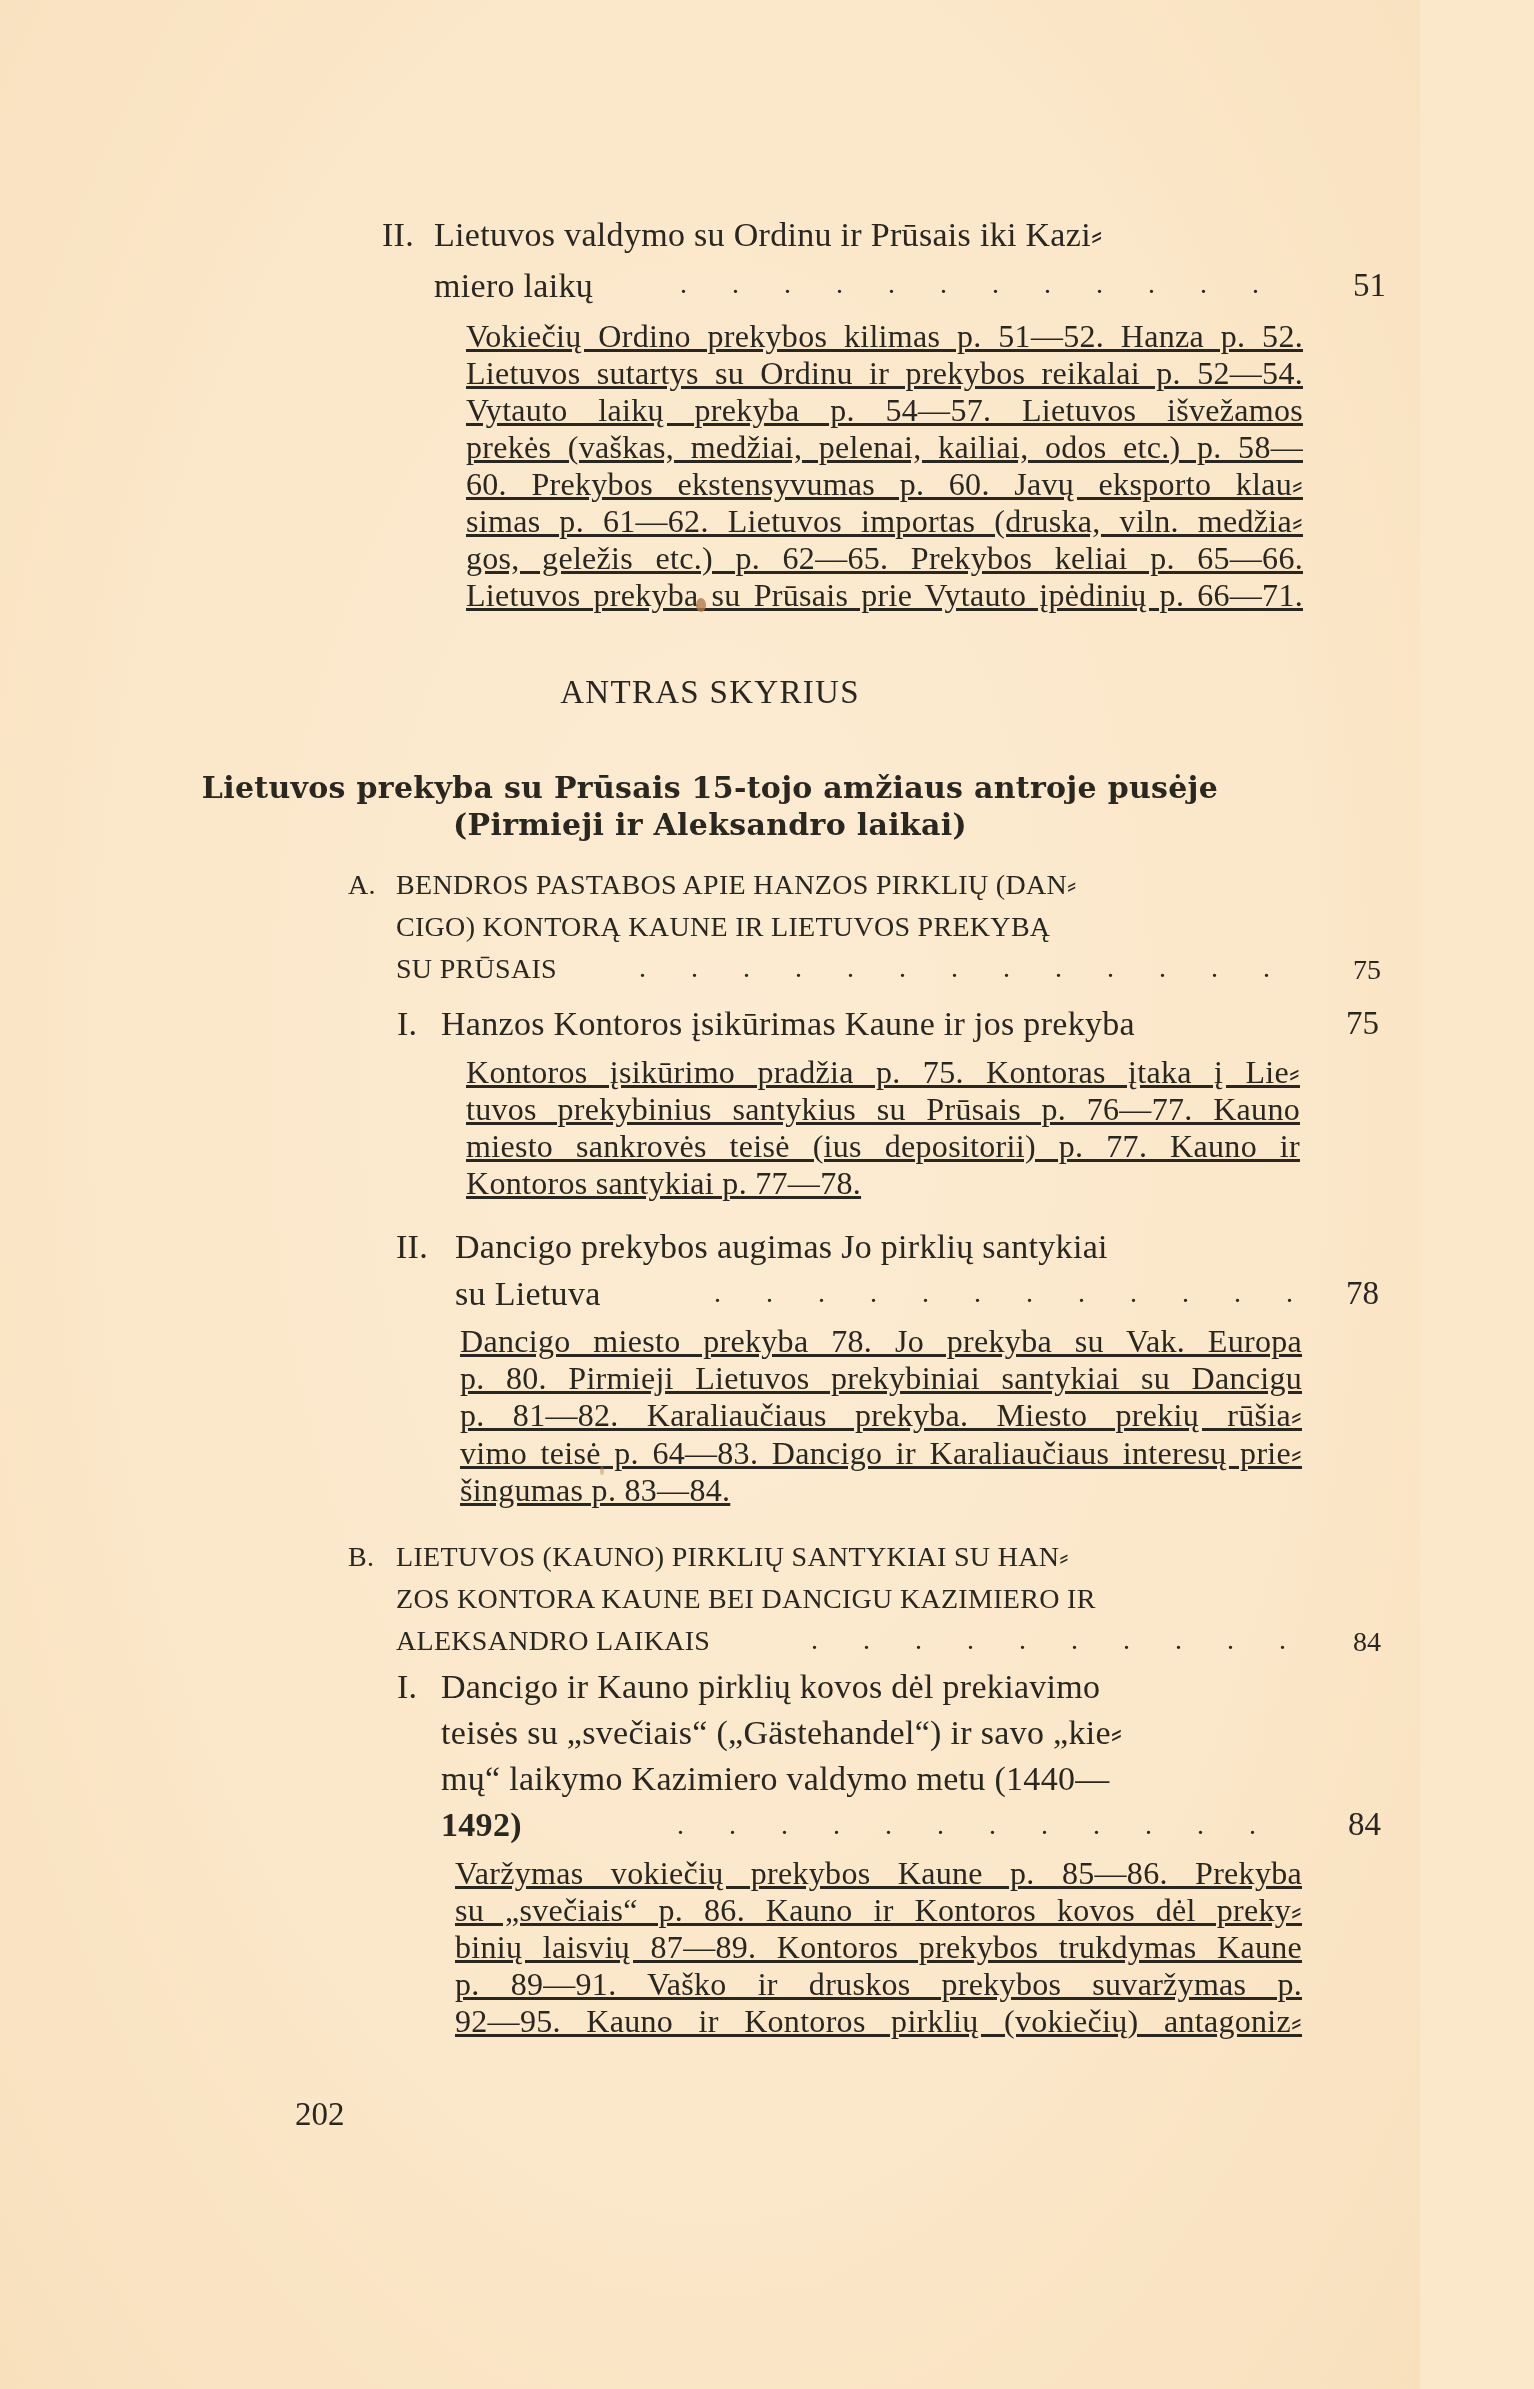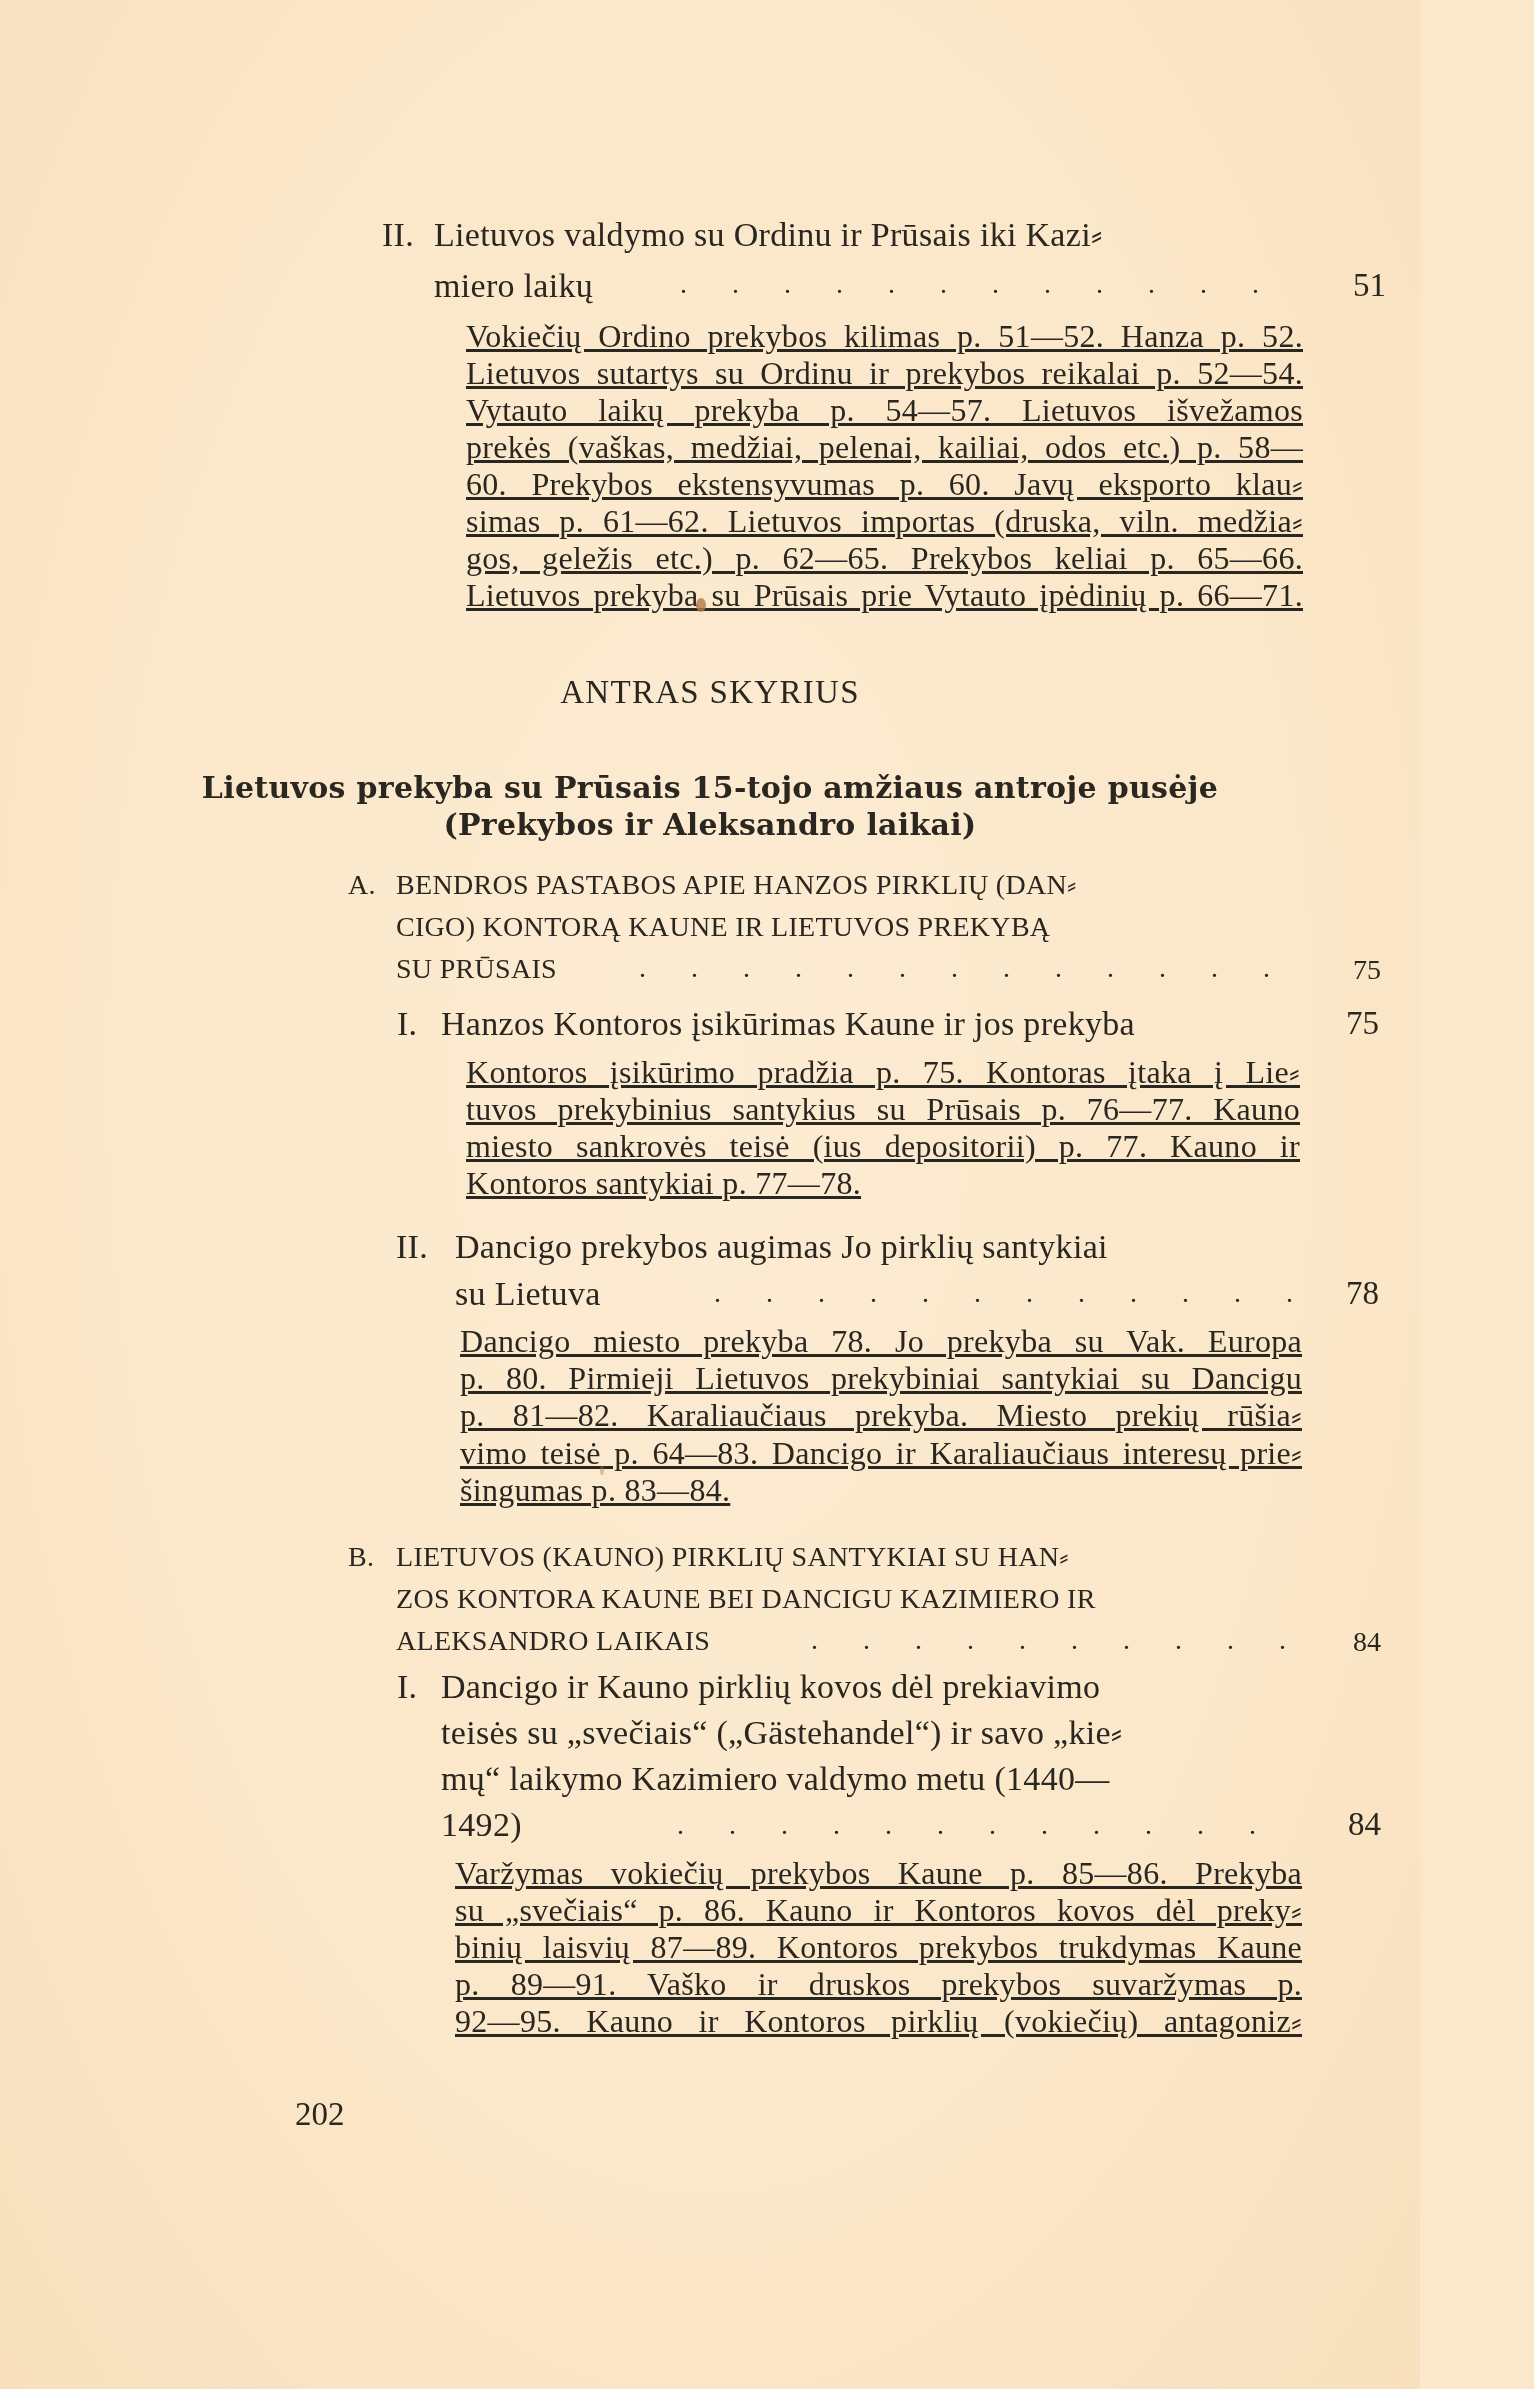--- a/index.html
+++ b/index.html
@@ -48,21 +48,21 @@
     <div class="line desc" style="left:466px; top:429px; width:837px;">prekės (vaškas, medžiai, pelenai, kailiai, odos etc.) p. 58—</div>
     <div class="line desc" style="left:466px; top:466px; width:837px;">60. Prekybos ekstensyvumas p. 60. Javų eksporto klau⸗</div>
     <div class="line desc" style="left:466px; top:503px; width:837px;">simas p. 61—62. Lietuvos importas (druska, viln. medžia⸗</div>
     <div class="line desc" style="left:466px; top:540px; width:837px;">gos, geležis etc.) p. 62—65. Prekybos keliai p. 65—66.</div>
     <div class="line desc" style="left:466px; top:577px; width:837px;">Lietuvos prekyba su Prūsais prie Vytauto įpėdinių p. 66—71.</div>
     <span class="stain" style="left:696px; top:598px;"></span>
   </div>
 
   <div class="chapter" style="top:674px;">ANTRAS SKYRIUS</div>
   <div class="title-bold" style="top:770px;">Lietuvos prekyba su Prūsais 15-tojo amžiaus antroje pusėje</div>
-  <div class="title-bold" style="top:807px;">(Prekybos ir Aleksandro laikai)</div>
+  <div class="title-bold" style="top:807px;">(Pirmieji ir Aleksandro laikai)</div>
 
   <div>
     <span class="line h-caps" style="left:348px; top:869px;">A.</span>
     <span class="line h-caps" style="left:396px; top:869px;">BENDROS PASTABOS APIE HANZOS PIRKLIŲ (DAN⸗</span>
     <span class="line h-caps" style="left:396px; top:911px;">CIGO) KONTORĄ KAUNE IR LIETUVOS PREKYBĄ</span>
     <span class="line h-caps" style="left:396px; top:953px;">SU PRŪSAIS</span>
     <span class="dots" style="left:639px; top:952px; width:651px; overflow:hidden;">. . . . . . . . . . . . . . . . . . . .</span>
     <span class="pnum-small" style="left:1353px; top:954px;">75</span>
   </div>
 
@@ -101,21 +101,21 @@
     <span class="line h-caps" style="left:396px; top:1625px;">ALEKSANDRO LAIKAIS</span>
     <span class="dots" style="left:811px; top:1624px; width:479px; overflow:hidden;">. . . . . . . . . . . . . . . . . . . .</span>
     <span class="pnum-small" style="left:1353px; top:1626px;">84</span>
   </div>
 
   <div>
     <span class="line h-big" style="left:397px; top:1668px;">I.</span>
     <span class="line h-big" style="left:441px; top:1668px;">Dancigo ir Kauno pirklių kovos dėl prekiavimo</span>
     <span class="line h-big" style="left:441px; top:1714px;">teisės su „svečiais“ („Gästehandel“) ir savo „kie⸗</span>
     <span class="line h-big" style="left:441px; top:1760px;">mų“ laikymo Kazimiero valdymo metu (1440—</span>
-    <span class="line h-big" style="left:441px; top:1806px;">1492)</span>
+    <span class="line h-big" style="left:441px; top:1806px;font-weight:bold;">1492)</span>
     <span class="dots" style="left:677px; top:1809px; width:613px; overflow:hidden;">. . . . . . . . . . . . . . . . . . . .</span>
     <span class="pnum" style="left:1348px; top:1806px;">84</span>
   </div>
   <div>
     <div class="line desc" style="left:455px; top:1855px; width:847px;">Varžymas vokiečių prekybos Kaune p. 85—86. Prekyba</div>
     <div class="line desc" style="left:455px; top:1892px; width:847px;">su „svečiais“ p. 86. Kauno ir Kontoros kovos dėl preky⸗</div>
     <div class="line desc" style="left:455px; top:1929px; width:847px;">binių laisvių 87—89. Kontoros prekybos trukdymas Kaune</div>
     <div class="line desc" style="left:455px; top:1966px; width:847px;">p. 89—91. Vaško ir druskos prekybos suvaržymas p.</div>
     <div class="line desc" style="left:455px; top:2003px; width:847px;">92—95. Kauno ir Kontoros pirklių (vokiečių) antagoniz⸗</div>
   </div>

